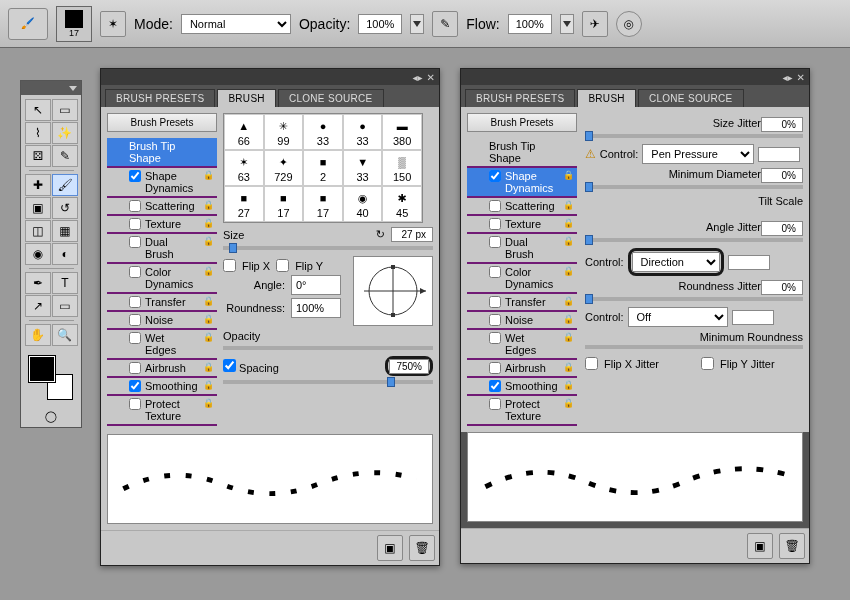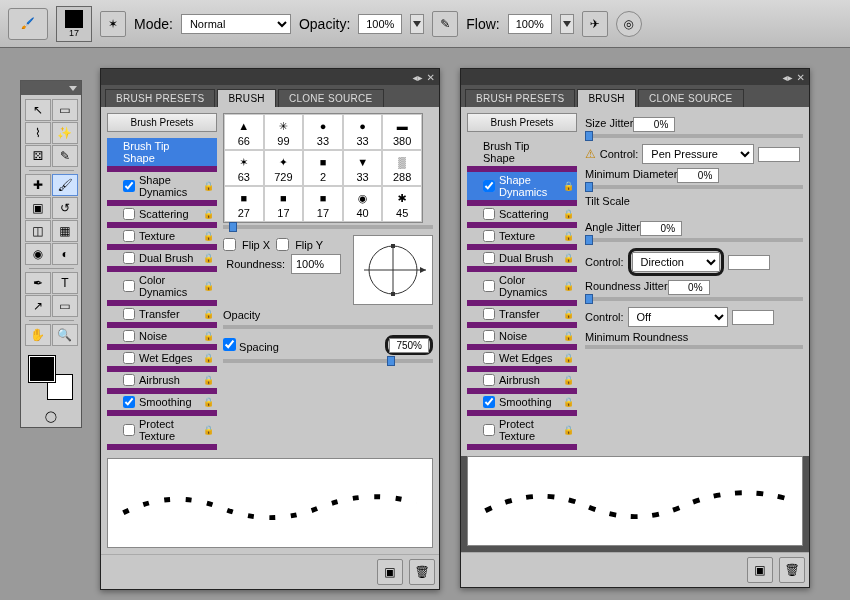--- a/index.html
+++ b/index.html
@@ -29,21 +29,21 @@
 .panel-head{height:16px;background:#3a3a3a;display:flex;justify-content:flex-end;align-items:center;padding:0 4px;gap:4px}
 .panel-head span{color:#ccc;font-size:10px}
 .tabs{display:flex;background:#535353;height:22px;align-items:flex-end;padding-left:4px}
 .tab{padding:3px 10px;font-size:10px;color:#ddd;background:#535353;border:1px solid #333;border-bottom:none;margin-right:2px;letter-spacing:.3px}
 .tab.active{background:#c8c8c8;color:#000}
 .panel-body{background:#c8c8c8;padding:6px;min-height:300px}
 .left-col{width:110px;float:left}
 .right-col{margin-left:116px}
 .preset-btn{display:block;width:100%;border:1px solid #888;background:linear-gradient(#f0f0f0,#d8d8d8);padding:3px 6px;font-size:10px;text-align:center;margin-bottom:6px}
 .opt-list{border:0}
-.opt{display:flex;align-items:center;gap:4px;padding:2px 16px;font-size:10px;border-bottom:6px solid #701a75;position:relative}
+.opt{display:flex;gap:4px;padding:2px 22px;font-size:10px;border-bottom:2px solid #701a75;position:relative}
 .opt.hilite{background:#3d7fe0;color:#fff}
 .opt.hilite *{color:#fff}
 .opt .lock{position:absolute;right:2px;font-size:9px;color:#666}
 .opt input[type=checkbox]{width:12px;height:12px}
 .brush-thumbs{border:1px solid #888;background:#fff;display:grid;grid-template-columns:repeat(5,1fr);width:200px}
 .thumb{border:1px solid #ccc;height:36px;display:flex;flex-direction:column;align-items:center;justify-content:center;font-size:9px}
 .thumb .shape{width:18px;height:18px;display:flex;align-items:center;justify-content:center}
 .slider-row{display:flex;align-items:center;justify-content:space-between;margin:4px 0;font-size:10px}
 .slider-track{height:4px;background:#aaa;position:relative;margin:2px 0 6px}
 .slider-thumb{position:absolute;width:8px;height:10px;background:#4a90e2;top:-3px;border:1px solid #2a5a9a}
@@ -51,21 +51,21 @@
 .row{display:flex;align-items:center;gap:6px;margin:3px 0;font-size:10px}
 .row label{min-width:62px;text-align:right}
 .circle-widget{width:80px;height:70px;border:1px solid #888;background:#fff;display:flex;align-items:center;justify-content:center;position:relative}
 .circle-widget svg{width:70px;height:60px}
 .emph{border:3px solid #1a1a1a;border-radius:8px;padding:1px}
 .preview-area{background:#fff;border:1px solid #888;height:90px;margin-top:8px;position:relative;overflow:hidden}
 .preview-area svg{width:100%;height:100%}
 .panel2 .panel-body{display:flex;gap:8px}
 .panel2 .opts-col{width:110px}
 .ctrl-block{margin:4px 0}
-.ctrl-block .lbl{display:flex;justify-content:flex-start;font-size:10px;margin-bottom:2px}
+.ctrl-block .lbl{display:flex;justify-content:flex-end;font-size:10px;margin-bottom:2px}
 .ctrl-block .mini{display:flex;align-items:center;gap:4px;font-size:10px;margin:4px 0}
 .warn{color:#c08000;font-size:12px}
 .dim{color:#999}
 .bot-row{display:flex;justify-content:flex-end;gap:6px;padding:4px;background:#c8c8c8;border-top:1px solid #aaa}
 </style>
 </head>
 <body>
 
 <div class="topbar">
   <div class="brush-icon">🖌️</div>
@@ -234,21 +234,21 @@
           <div class="thumb">
             <div class="shape">■</div>
             <div>2</div>
           </div>
           <div class="thumb">
             <div class="shape">▼</div>
             <div>33</div>
           </div>
           <div class="thumb">
             <div class="shape">▒</div>
-            <div>288</div>
+            <div>150</div>
           </div>
           <div class="thumb">
             <div class="shape">■</div>
             <div>27</div>
           </div>
           <div class="thumb">
             <div class="shape">■</div>
             <div>17</div>
           </div>
           <div class="thumb">
@@ -256,33 +256,42 @@
             <div>17</div>
           </div>
           <div class="thumb">
             <div class="shape">◉</div>
             <div>40</div>
           </div>
           <div class="thumb">
             <div class="shape">✱</div>
             <div>45</div>
           </div>
+        </div>
+      <div class="slider-row">
+          <span>Size</span>
+          <span style="margin-left:auto;margin-right:6px">↻</span>
+          <span class="val-box">27 px</span>
         </div>
       <div class="slider-track">
           <div class="slider-thumb" style="left:3%"></div>
         </div>
       <div style="display:flex;gap:10px">
         <div style="flex:1">
           <div class="row">
               <input type="checkbox" style="">
               <span>Flip X</span>
               <input type="checkbox" style="">
               <span>Flip Y</span>
             </div>
           <div class="row">
+              <label>Angle:</label>
+              <input class="std" style="width: 50px;" value="0°">
+            </div>
+          <div class="row">
               <label>Roundness:</label>
               <input class="std" style="width: 50px;" value="100%">
             </div>
         </div>
         <div class="circle-widget">
           <svg viewBox="0 0 70 60">
               <ellipse cx="35" cy="30" rx="24" ry="24" fill="none" stroke="#333"></ellipse>
               <line x1="35" y1="6" x2="35" y2="54" stroke="#333"></line>
               <line x1="6" y1="30" x2="68" y2="30" stroke="#333"></line>
               <polygon points="68,30 62,27 62,33" fill="#333"></polygon>
@@ -441,20 +450,27 @@
         <div class="mini">
             <span>Control:</span>
             <select class="std" style="width:100px"><option>Off</option></select>
             <span class="val-box">&nbsp;</span>
           </div>
         <div class="lbl dim">
             <span>Minimum Roundness</span>
           </div>
         <div class="slider-track"></div>
       </div>
+      <div class="row" style="margin-top:8px">
+        <input type="checkbox" style="">
+          <span>Flip X Jitter</span>
+        <span style="width:30px"></span>
+        <input type="checkbox" style="">
+          <span>Flip Y Jitter</span>
+      </div>
     </div>
   </div>
   <div class="preview-area" style="margin:0 6px 6px">
     <svg viewBox="0 0 330 90">
         <path d="M12 55 Q 65 28 115 50 T 215 50 T 318 42" stroke="#000" stroke-width="5" fill="none" stroke-dasharray="7 15"></path>
       </svg>
   </div>
   <div class="bot-row">
       <span class="icon-btn">▣</span>
       <span class="icon-btn">🗑</span>

